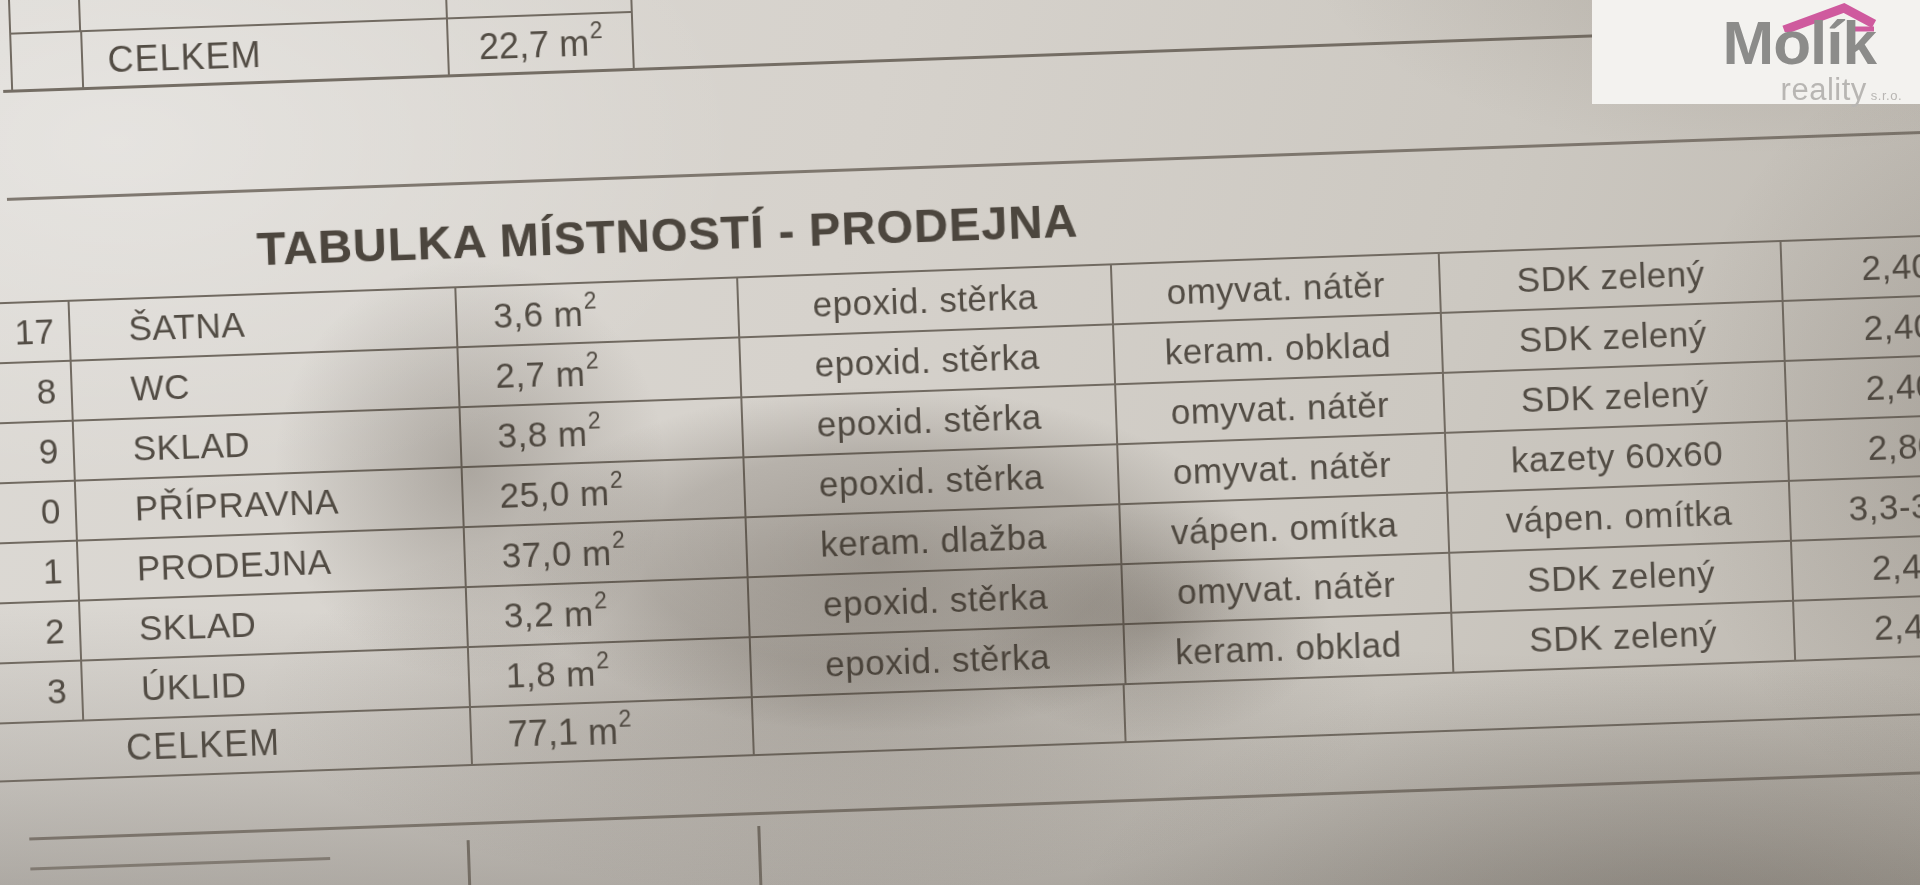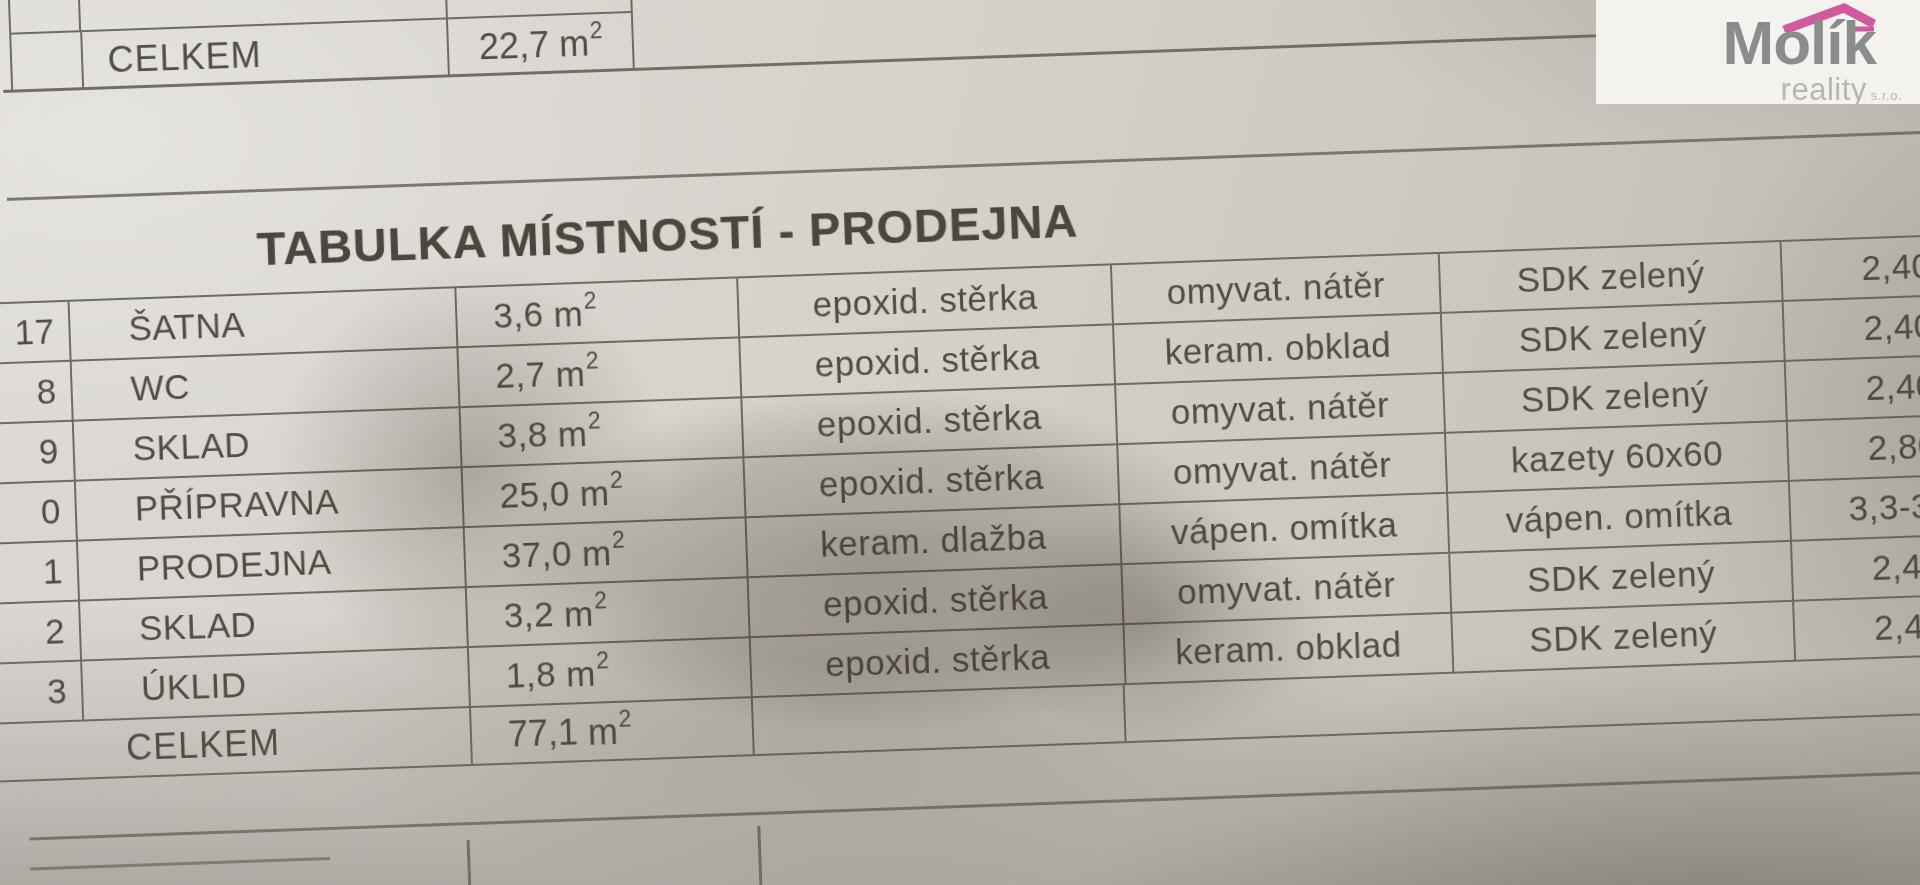--- a/index.html
+++ b/index.html
@@ -73,22 +73,23 @@
       radial-gradient(ellipse 520px 240px at 880px 560px, rgba(57,48,38,0.32) 0%, rgba(57,48,38,0.20) 45%, transparent 72%),
       radial-gradient(ellipse 280px 300px at 470px 470px, rgba(57,48,38,0.28) 0%, transparent 70%),
       radial-gradient(ellipse 260px 170px at 1150px 620px, rgba(57,48,38,0.26) 0%, transparent 70%),
       radial-gradient(ellipse 750px 260px at 820px 700px, rgba(57,48,38,0.20) 0%, transparent 75%),
       radial-gradient(ellipse 420px 520px at 1990px 430px, rgba(50,42,34,0.16), transparent 75%),
       radial-gradient(ellipse 620px 300px at 1760px -70px, rgba(82,70,56,0.18), transparent 75%),
       radial-gradient(ellipse 820px 380px at 1680px 940px, rgba(45,38,30,0.24), transparent 75%);
   }
   
   .logo{
-    position:absolute;right:0;top:0;width:324px;height:104px;
+    position:absolute;right:0;top:0;width:300px;height:104px;
     background:#f3f2ef;
+    padding-left:28px;
   }
   .brand{
     position:absolute;right:44px;top:12px;
     font-size:62px;font-weight:bold;letter-spacing:-1px;line-height:1;
   }
   .brand-sub{
     position:absolute;right:18px;top:72px;font-size:31px;font-weight:normal;letter-spacing:.5px;
   }
   .brand-suffix{font-size:13px;margin-left:4px;}
   .roof{position:absolute;right:42px;top:2px;}

